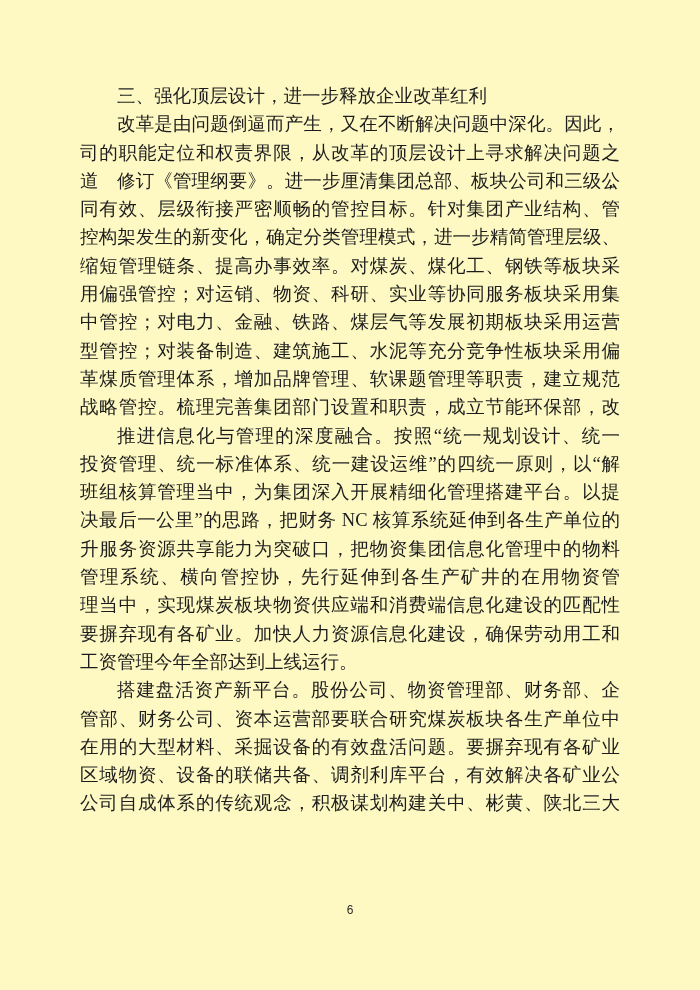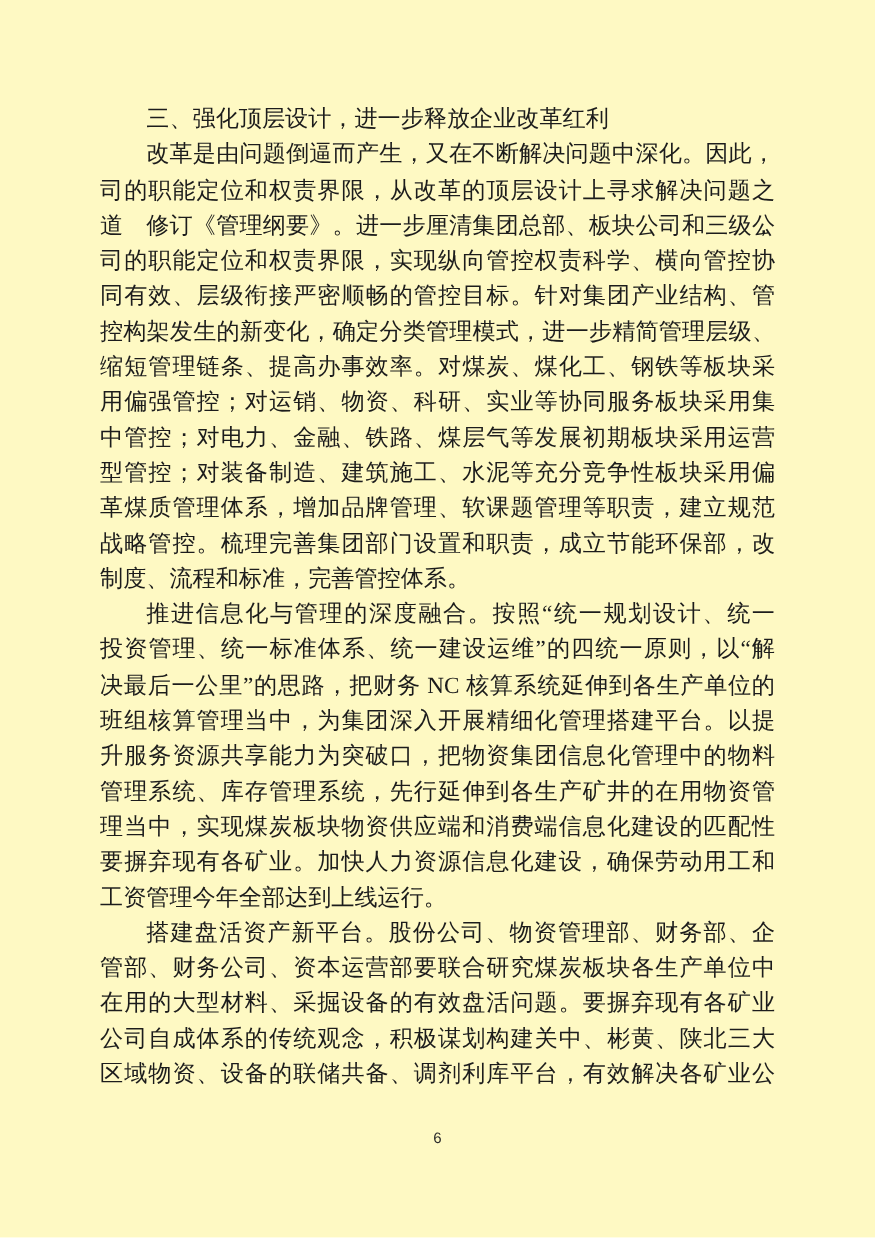--- a/index.html
+++ b/index.html
@@ -51,40 +51,38 @@
 </head>
 <body>
 
 <div class="page">
   <div class="text-block">
     <div class="line indent heading">三、强化顶层设计，进一步释放企业改革红利</div>
     <div id="paragraphs-host">
         <div class="line indent fill">改革是由问题倒逼而产生，又在不断解决问题中深化。因此，</div>
         <div class="line fill">司的职能定位和权责界限，从改革的顶层设计上寻求解决问题之道，</div>
         <div class="line indent fill">修订《管理纲要》。进一步厘清集团总部、板块公司和三级公</div>
-        <div class="line fill">司的职能定位和权责界限，实现纵向管控权责科学、横向管控协</div>
         <div class="line fill">同有效、层级衔接严密顺畅的管控目标。针对集团产业结构、管</div>
         <div class="line fill">控构架发生的新变化，确定分类管理模式，进一步精简管理层级、</div>
         <div class="line fill">缩短管理链条、提高办事效率。对煤炭、煤化工、钢铁等板块采</div>
         <div class="line fill">用偏强管控；对运销、物资、科研、实业等协同服务板块采用集</div>
         <div class="line fill">中管控；对电力、金融、铁路、煤层气等发展初期板块采用运营</div>
         <div class="line fill">型管控；对装备制造、建筑施工、水泥等充分竞争性板块采用偏</div>
         <div class="line fill">革煤质管理体系，增加品牌管理、软课题管理等职责，建立规范</div>
         <div class="line fill">战略管控。梳理完善集团部门设置和职责，成立节能环保部，改</div>
-        <div class="line">制度、流程和标准，完善管控体系。</div>
         <div class="line indent fill">推进信息化与管理的深度融合。按照“统一规划设计、统一</div>
         <div class="line fill">投资管理、统一标准体系、统一建设运维”的四统一原则，以“解</div>
+        <div class="line fill">班组核算管理当中，为集团深入开展精细化管理搭建平台。以提</div>
         <div class="line fill">决最后一公里”的思路，把财务 NC 核算系统延伸到各生产单位的</div>
-        <div class="line fill">班组核算管理当中，为集团深入开展精细化管理搭建平台。以提</div>
         <div class="line fill">升服务资源共享能力为突破口，把物资集团信息化管理中的物料</div>
-        <div class="line fill">管理系统、库存管理系统，先行延伸到各生产矿井的在用物资管</div>
+        <div class="line fill">管理系统、横向管控协，先行延伸到各生产矿井的在用物资管</div>
         <div class="line fill">理当中，实现煤炭板块物资供应端和消费端信息化建设的匹配性</div>
         <div class="line fill">要摒弃现有各矿业。加快人力资源信息化建设，确保劳动用工和</div>
         <div class="line">工资管理今年全部达到上线运行。</div>
         <div class="line indent fill">搭建盘活资产新平台。股份公司、物资管理部、财务部、企</div>
         <div class="line fill">管部、财务公司、资本运营部要联合研究煤炭板块各生产单位中</div>
         <div class="line fill">在用的大型材料、采掘设备的有效盘活问题。要摒弃现有各矿业</div>
+        <div class="line fill">区域物资、设备的联储共备、调剂利库平台，有效解决各矿业公</div>
         <div class="line fill">公司自成体系的传统观念，积极谋划构建关中、彬黄、陕北三大</div>
-        <div class="line fill">区域物资、设备的联储共备、调剂利库平台，有效解决各矿业公</div>
       </div>
   </div>
   <div class="page-number">6</div>
 </div>
 
 </body></html>

